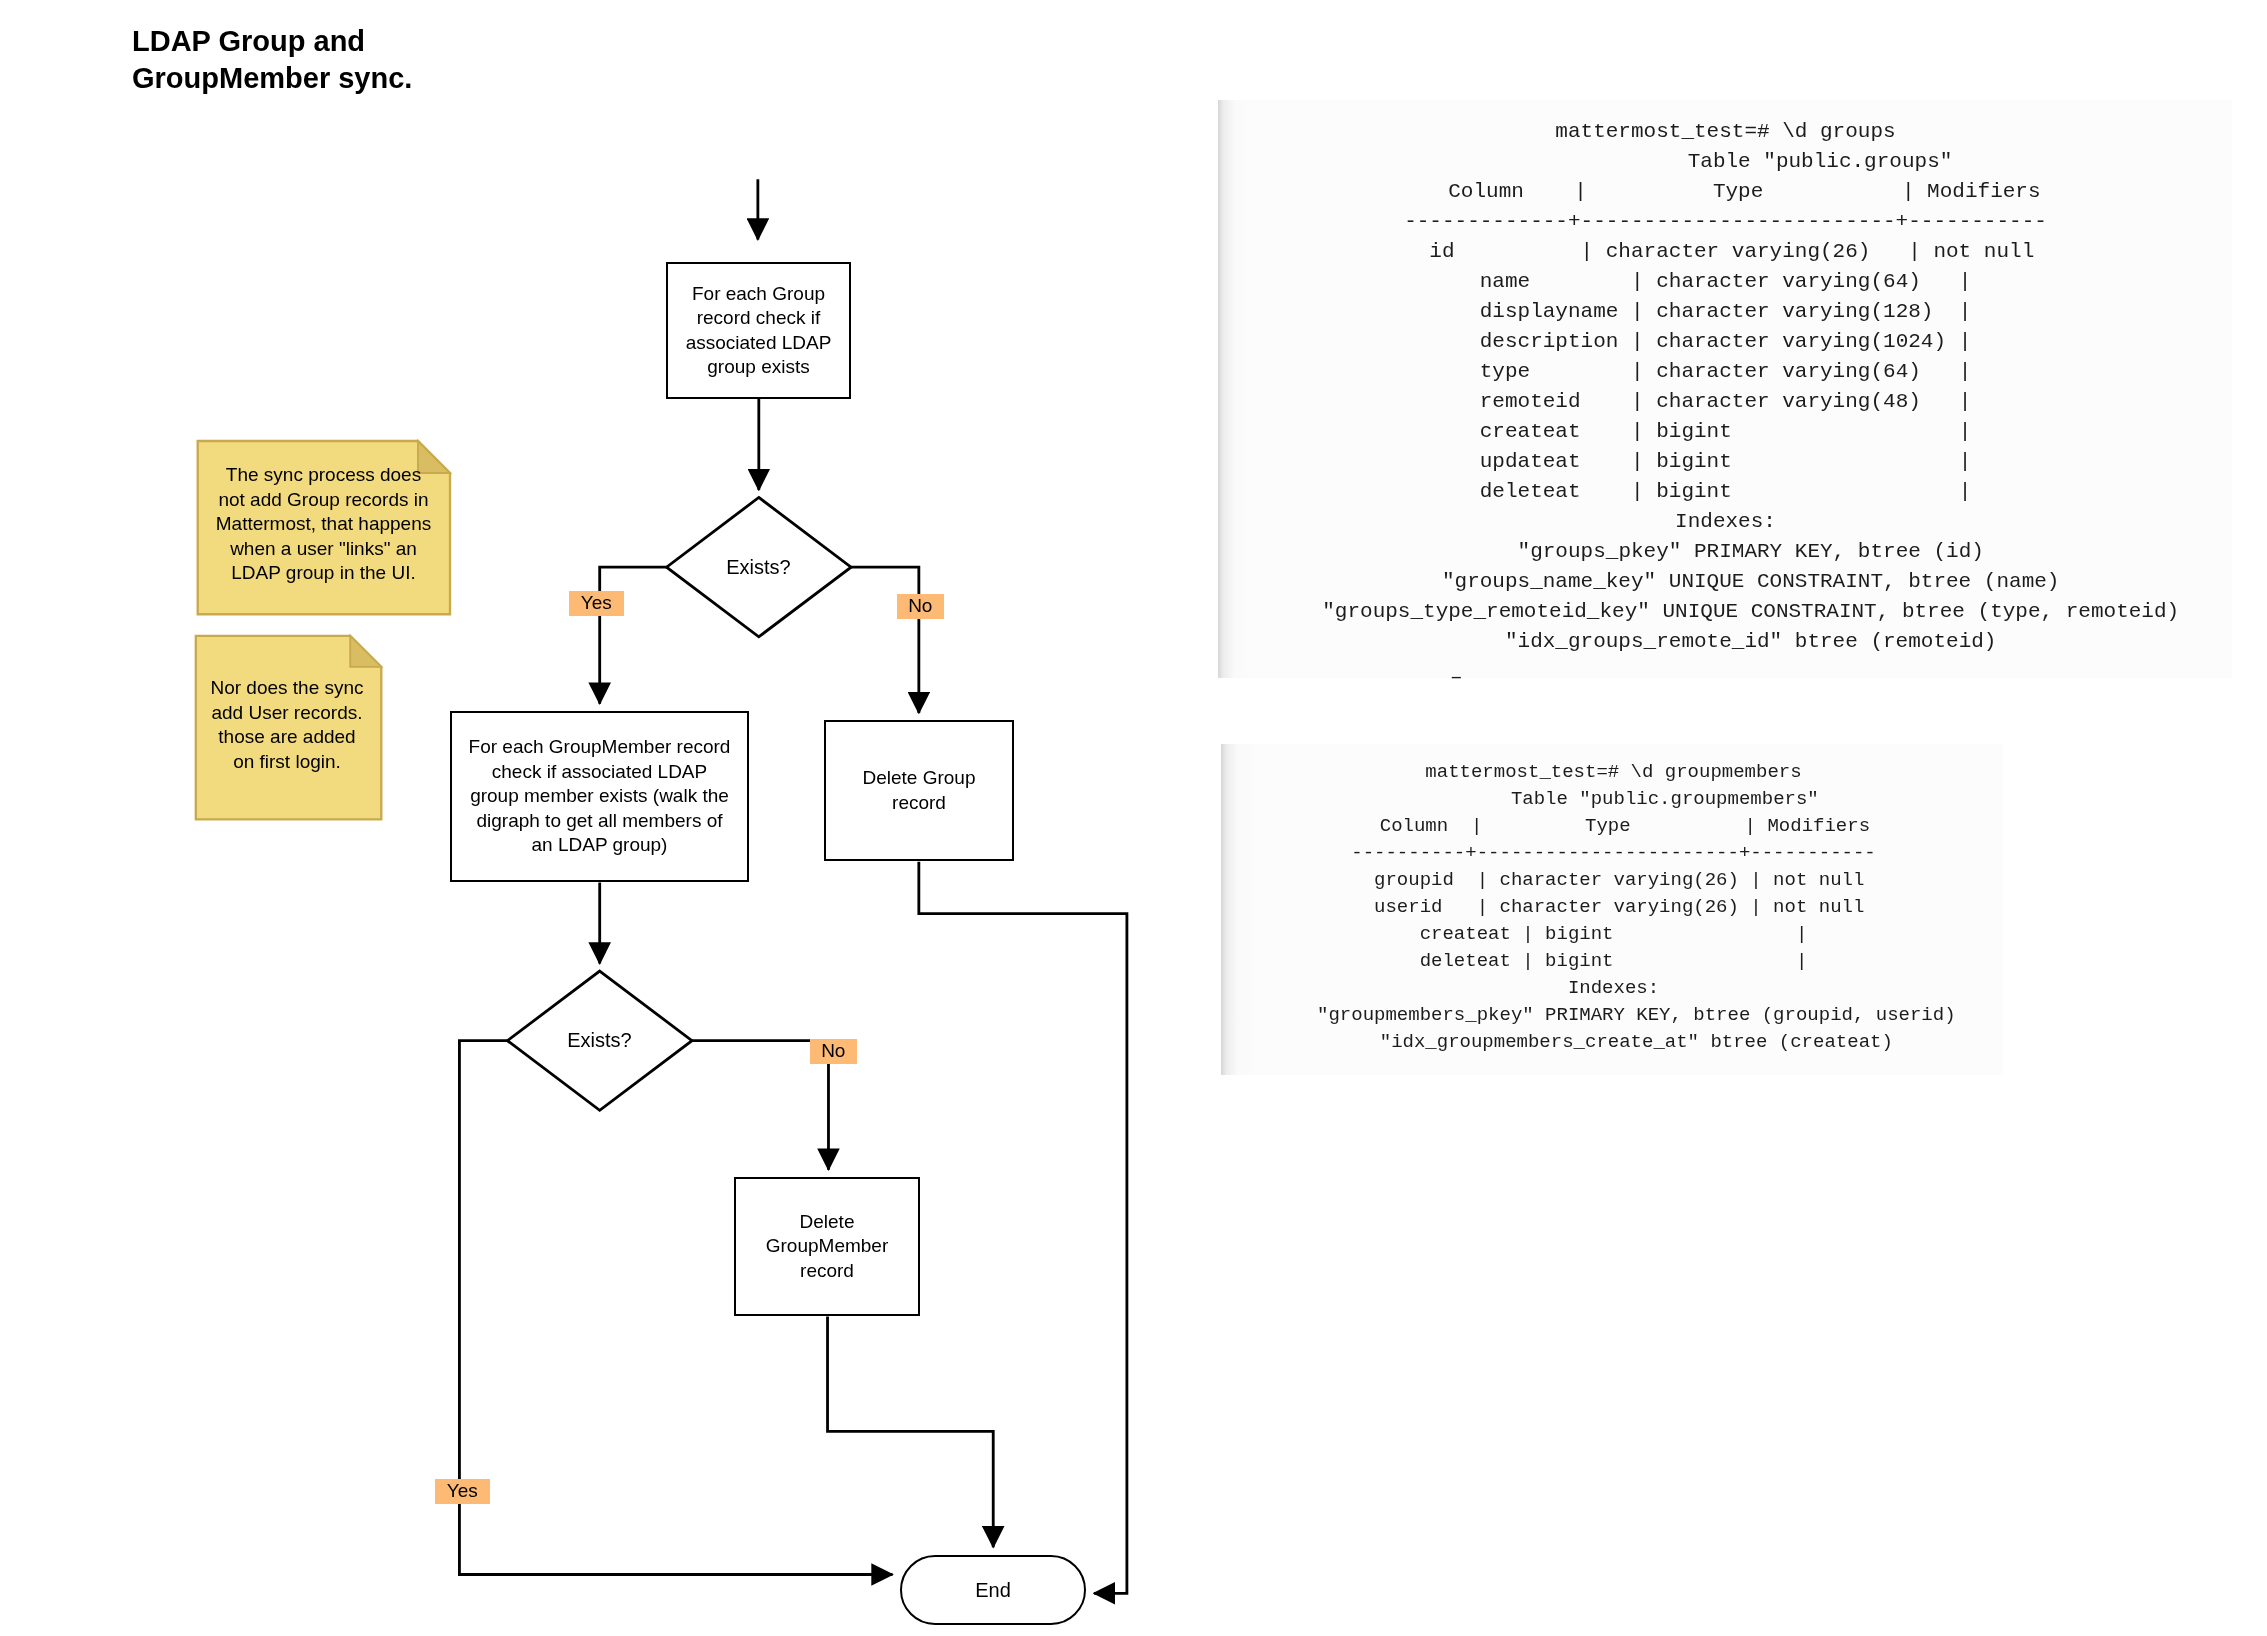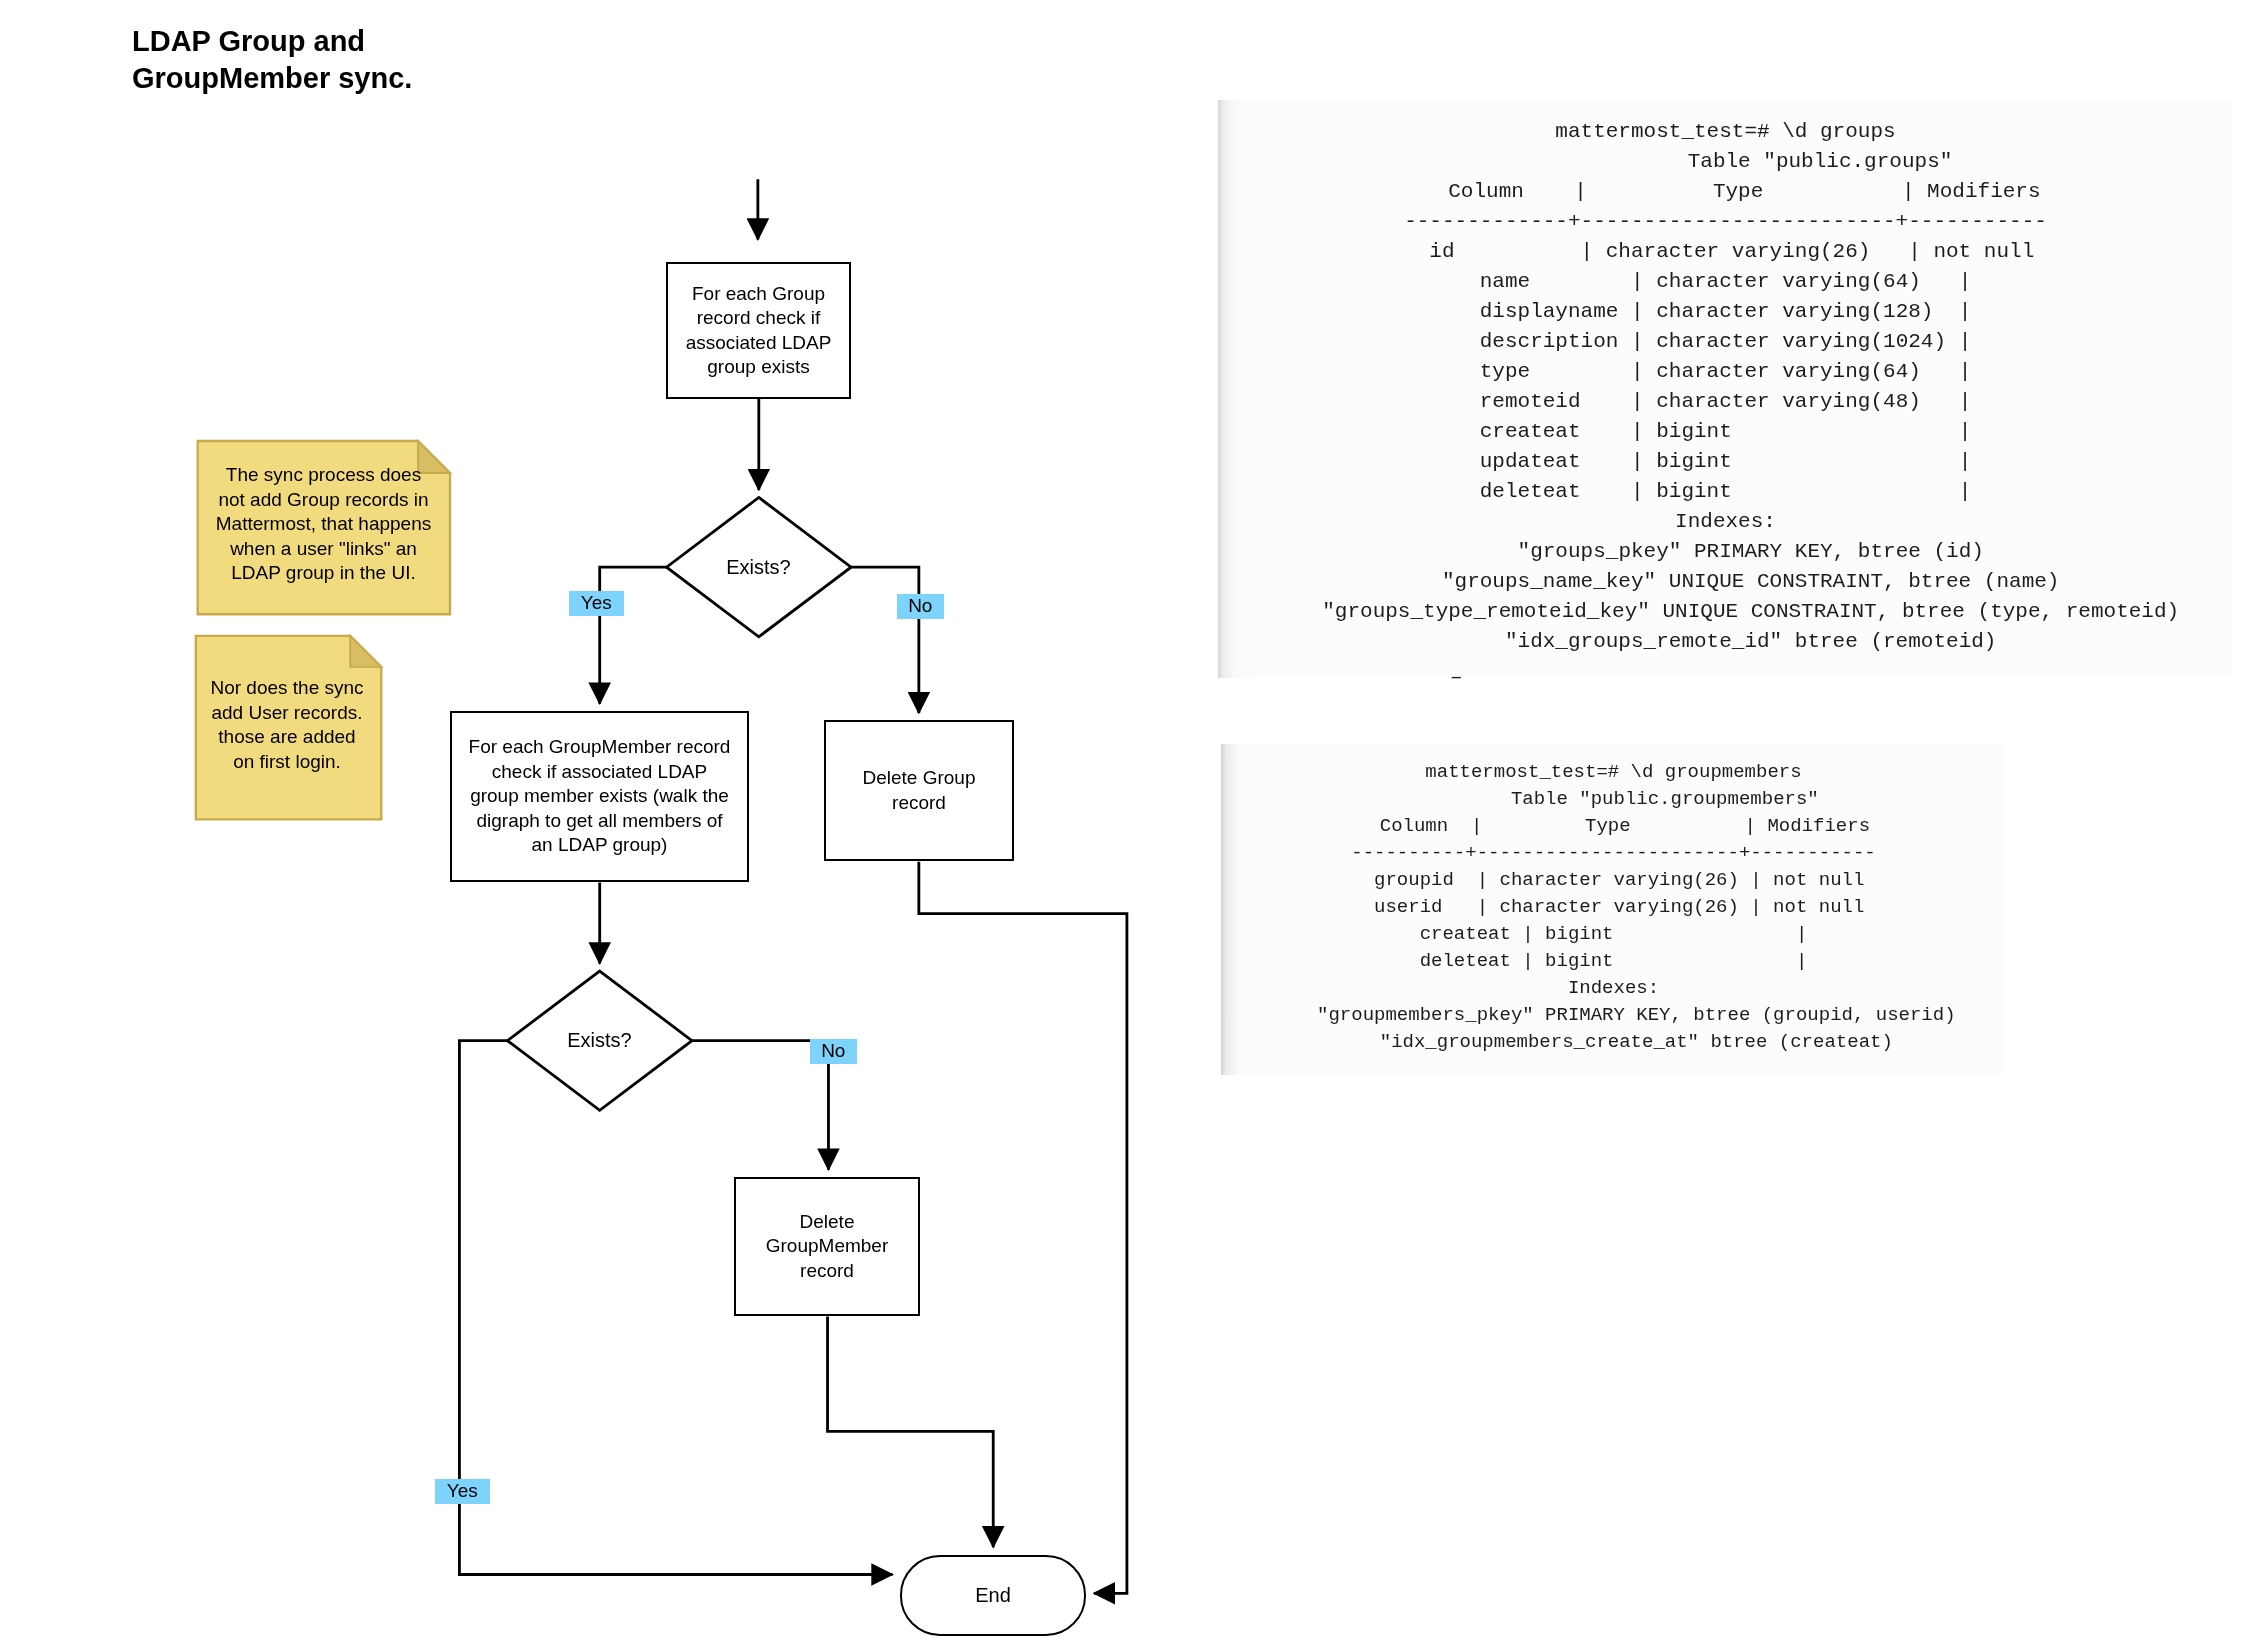--- a/index.html
+++ b/index.html
@@ -32,21 +32,21 @@
   .terminal-end{border-radius:40px;font-size:20px;}
 
   .diamond-label{
     position:absolute;
     display:flex;align-items:center;justify-content:center;
     text-align:left;font-size:20px;
     background:transparent;
   }
   .edge-label{
     position:absolute;
-    background:#7dd3fc;
+    background:#fdba74;
     padding:0 2.8px;
     font-size:19px;line-height:24.5px;
     text-align:center;
   }
   .note-text{
     position:absolute;
     text-align:center;
     font-size:19px;line-height:24.5px;
     white-space:pre-line;
   }
@@ -133,21 +133,21 @@
 
   <div class="node" style="left:824px;top:720px;width:190px;height:141px;">Delete Group
 record</div>
 
   <div class="diamond-label" style="left:543px;top:1028px;width:113px;height:24.5px;">Exists?</div>
 
   <div class="node" style="left:734px;top:1177px;width:186px;height:139px;">Delete
 GroupMember
 record</div>
 
-  <div class="node terminal-end" style="left:900px;top:1555px;width:186px;height:81px;">End</div>
+  <div class="node terminal-end" style="left:900px;top:1555px;width:186px;height:70px;">End</div>
 
   <div class="edge-label" style="left:569px;top:591px;width:49px;">Yes</div>
   <div class="edge-label" style="left:897px;top:594px;width:41px;">No</div>
   <div class="edge-label" style="left:435px;top:1479px;width:49px;">Yes</div>
   <div class="edge-label" style="left:810px;top:1039px;width:41px;">No</div>
 
   <div class="note-text" style="left:205px;top:463px;width:237px;">The sync process does
 not add Group records in
 Mattermost, that happens
 when a user "links" an

